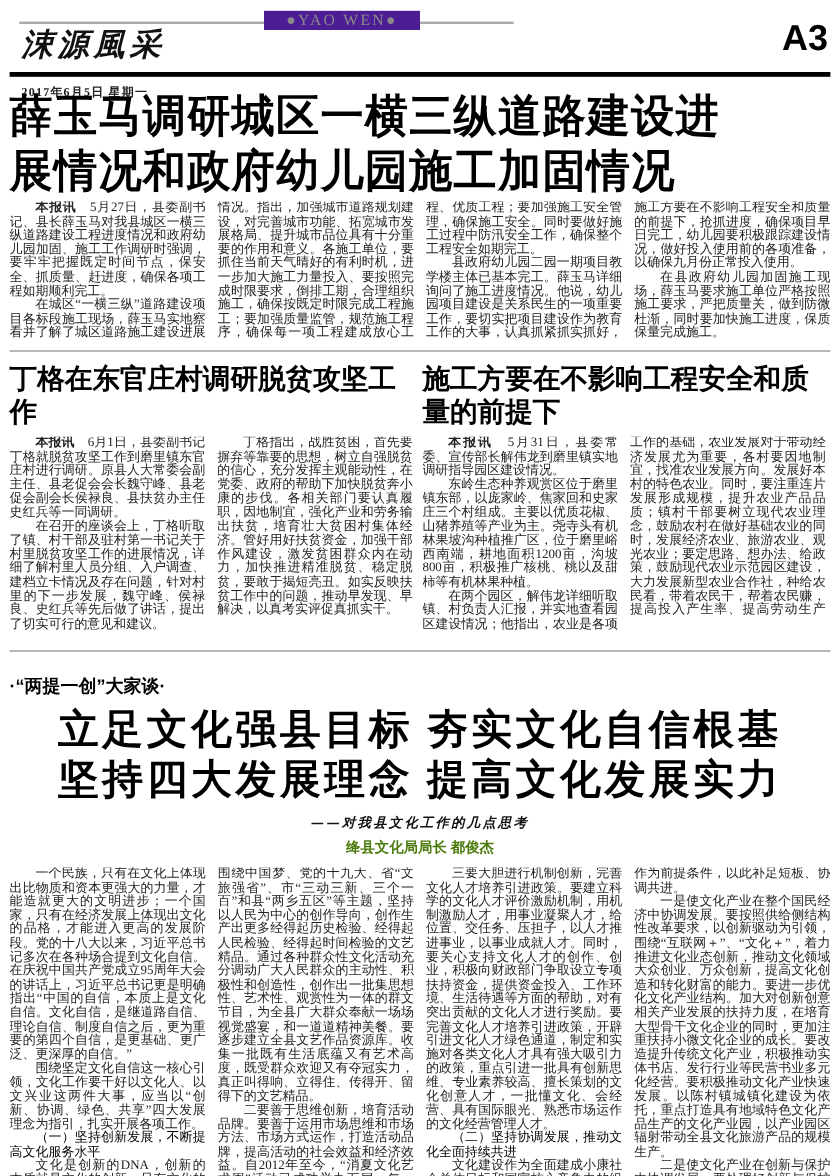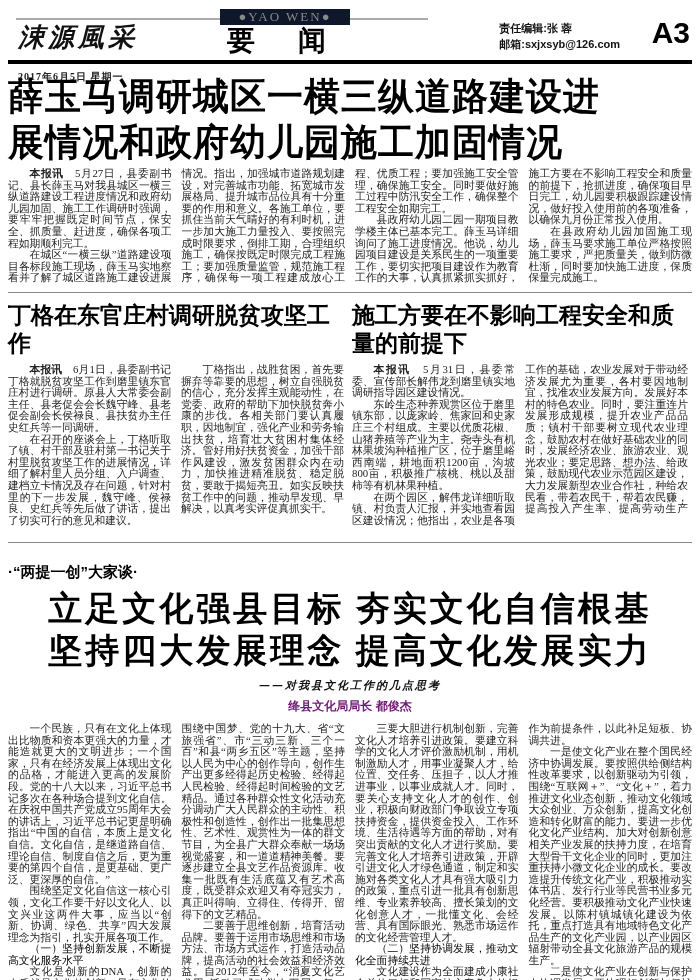--- a/index.html
+++ b/index.html
@@ -6,21 +6,21 @@
   html,body { background:#fff; }
   body { width:700px; height:980px; overflow:hidden;
          font-family:"Liberation Serif", serif; color:#1a1a1a; }
   .page { width:700px; height:980px; padding:6px 8px 4px 8px; position:relative; }
 
   
   .header { position:relative; height:52px; }
   .topline { position:absolute; top:12px; left:8px; width:412px; height:2px;
              background:#aaa; }
   .pinyin { position:absolute; top:3px; left:212px; width:130px; text-align:center;
-            background:#0f172a; color:#8a8a8a; font-family:"Liberation Serif", serif;
+            background:#4c1d95; color:#8a8a8a; font-family:"Liberation Serif", serif;
             font-size:13px; letter-spacing:2px; padding:0 4px; }
   .masthead { position:absolute; left:10px; top:14px; }
   .masthead-title { font-family:"DejaVu Serif", serif; font-style:italic;
                     font-weight:bold; font-size:26px; letter-spacing:4px; color:#111; }
   .masthead-date { font-family:Liberation Serif, serif; font-weight:bold;
                    font-size:10px; color:#222; margin-top:15px; letter-spacing:1px; }
   .section-title { position:absolute; left:205px; top:16px; width:145px; text-align:center;
                    font-family:"Liberation Serif", serif; font-weight:bold; font-size:28px;
                    letter-spacing:18px; color:#000; }
   .editor { position:absolute; right:72px; top:14px; text-align:left;
@@ -55,39 +55,34 @@
   
   .kicker { font-family:"Liberation Sans", sans-serif; font-weight:bold;
             font-size:15px; color:#000; margin:20px 0 6px 0; }
   .op-headline { text-align:center; font-family:"Liberation Serif", serif;
                  font-weight:bold; font-size:34px; line-height:42px; color:#000;
                  letter-spacing:3px; }
   .op-subtitle { text-align:center; font-family:"DejaVu Serif", serif; font-style:italic;
                  font-weight:bold; font-size:11px; color:#111; margin-top:6px;
                  letter-spacing:2px; }
   .op-author { text-align:center; font-family:"Liberation Sans", sans-serif;
-               font-weight:bold; font-size:12px; color:#701a75; margin:5px 0 8px 0; }
+               font-weight:bold; font-size:12px; color:#4d7c0f; margin:5px 0 8px 0; }
   .op-body { height:322px; overflow:hidden; }
 </style>
 </head>
 <body>
 
 <div class="page">
 
   <div class="header">
     <div class="topline"></div>
     <div class="pinyin">●YAO  WEN●</div>
     <div class="masthead">
       <div class="masthead-title">涑源風采</div>
       <div class="masthead-date">2017年6月5日 星期一</div>
-    </div>
-    <div class="section-title">要 闻</div>
-    <div class="editor">
-      <div>责任编辑:张 蓉</div>
-      <div>邮箱:sxjxsyb@126.com</div>
     </div>
     <div class="pageno">A3</div>
   </div>
   <div class="bar"></div>
 
   <div class="lead-headline">
     <div>薛玉马调研城区一横三纵道路建设进</div>
     <div>展情况和政府幼儿园施工加固情况</div>
   </div>
   <div class="bodytext cols4 lead-body">

